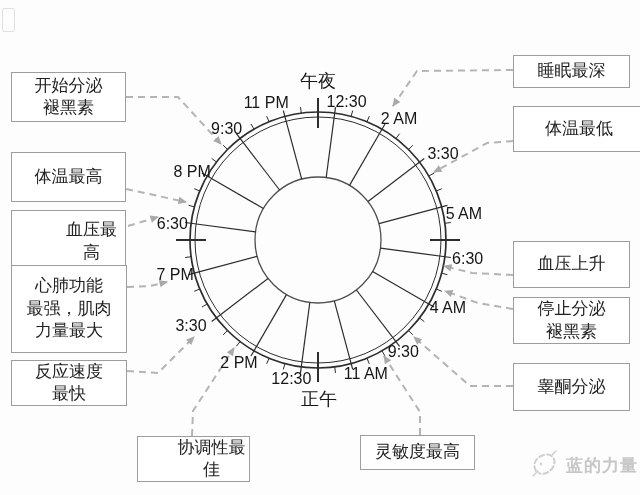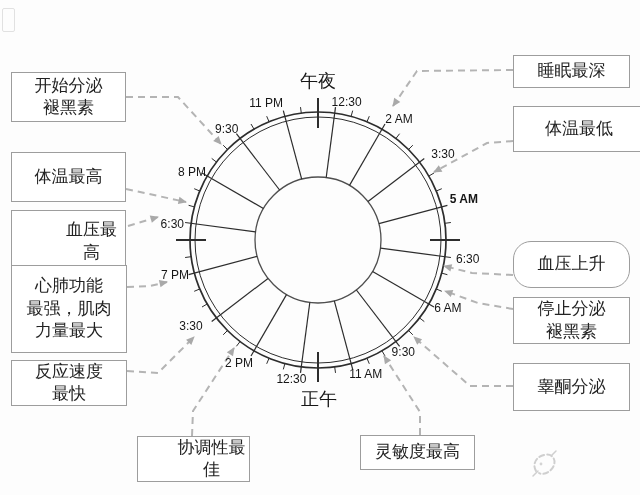--- a/index.html
+++ b/index.html
@@ -7,21 +7,21 @@
     position:relative;width:640px;height:495px;background:#fdfdfd;overflow:hidden;
     font-family:"Liberation Sans","DejaVu Sans",sans-serif;color:#1c1c1c;
   }
   .page-title{
     position:absolute;transform:translate(-50%,-50%);
     font-size:20px;font-weight:bold;letter-spacing:1px;white-space:nowrap;color:#1a1a1a;
   }
   .clock-svg{position:absolute;left:0;top:0;}
   .time-label{
     position:absolute;transform:translate(-50%,-50%);
-    font-size:12px;font-weight:500;white-space:nowrap;color:#161616;
+    font-size:16px;font-weight:500;white-space:nowrap;color:#161616;
   }
   .time-label.cjk{font-size:18px;}
   .ann-box{
     position:absolute;background:#ffffff;border:1px solid #9d9d9d;
     display:flex;align-items:center;justify-content:center;
     box-sizing:border-box;
   }
   .ann-label{
     font-size:17px;line-height:1.32;text-align:center;white-space:pre-line;color:#222222;
   }
@@ -109,23 +109,23 @@
         <polyline points="513,275 472,273 444,266" fill="none" stroke="#b4b4b4" stroke-width="2" stroke-dasharray="7 5" marker-end="url(#arrow)"></polyline>
         <polyline points="513,309 478,303 445,291" fill="none" stroke="#b4b4b4" stroke-width="2" stroke-dasharray="7 5" marker-end="url(#arrow)"></polyline>
         <polyline points="513,386 470,386 414,337" fill="none" stroke="#b4b4b4" stroke-width="2" stroke-dasharray="7 5" marker-end="url(#arrow)"></polyline>
       </svg>
     </div>
   <div id="labels-layer">
       <div class="time-label cjk" style="left: 318px; top: 81px;">午夜</div>
       <div class="time-label" style="left: 346.6px; top: 102.3px;">12:30</div>
       <div class="time-label" style="left: 399px; top: 119.1px;">2 AM</div>
       <div class="time-label" style="left: 443px; top: 153.7px;">3:30</div>
-      <div class="time-label" style="left: 463.9px; top: 199px; font-weight: bold;">5 AM</div>
+      <div class="time-label" style="left: 463.9px; top: 214px;">5 AM</div>
       <div class="time-label" style="left: 467.7px; top: 258.6px;">6:30</div>
-      <div class="time-label" style="left: 447.9px; top: 308px;">6 AM</div>
+      <div class="time-label" style="left: 447.9px; top: 308px;">4 AM</div>
       <div class="time-label" style="left: 403.3px; top: 352px;">9:30</div>
       <div class="time-label" style="left: 365.8px; top: 373.9px;">11 AM</div>
       <div class="time-label" style="left: 291.4px; top: 378.7px;">12:30</div>
       <div class="time-label cjk" style="left: 319px; top: 399px;">正午</div>
       <div class="time-label" style="left: 239px; top: 362.9px;">2 PM</div>
       <div class="time-label" style="left: 191px; top: 326.3px;">3:30</div>
       <div class="time-label" style="left: 175.1px; top: 274.8px;">7 PM</div>
       <div class="time-label" style="left: 172.3px; top: 224.4px;">6:30</div>
       <div class="time-label" style="left: 192.1px; top: 172px;">8 PM</div>
       <div class="time-label" style="left: 226.7px; top: 129px;">9:30</div>
@@ -150,21 +150,21 @@
       <div class="ann-box" style="left: 11px; top: 360px; width: 116px; height: 46px; border-color: rgb(157, 157, 157);">
         <span class="ann-label">反应速度
 最快</span>
       </div>
       <div class="ann-box" style="left: 513px; top: 55px; width: 117px; height: 33px; border-color: rgb(157, 157, 157);">
         <span class="ann-label">睡眠最深</span>
       </div>
       <div class="ann-box" style="left: 513px; top: 106px; width: 132px; height: 46px; border-color: rgb(157, 157, 157);">
         <span class="ann-label">体温最低</span>
       </div>
-      <div class="ann-box" style="left: 513px; top: 241px; width: 117px; height: 47px; border-color: rgb(157, 157, 157); border-radius: 18px;">
+      <div class="ann-box" style="left: 513px; top: 241px; width: 117px; height: 47px; border-color: rgb(157, 157, 157);">
         <span class="ann-label">血压上升</span>
       </div>
       <div class="ann-box" style="left: 513px; top: 297px; width: 117px; height: 47px; border-color: rgb(157, 157, 157);">
         <span class="ann-label">停止分泌
 褪黑素</span>
       </div>
       <div class="ann-box" style="left: 513px; top: 363px; width: 117px; height: 48px; border-color: rgb(157, 157, 157);">
         <span class="ann-label">睾酮分泌</span>
       </div>
       <div class="ann-box" style="left: 137px; top: 436px; width: 113px; height: 46px; border-color: rgb(157, 157, 157); padding-left: 36px;">
@@ -173,14 +173,15 @@
       <div class="ann-box" style="left: 360px; top: 435px; width: 115px; height: 35px; border-color: rgb(157, 157, 157);">
         <span class="ann-label">灵敏度最高</span>
       </div>
     </div>
   <div class="watermark" style="left:528px;top:449px">
     <svg width="32" height="32" viewBox="0 0 32 32">
       <path d="M8 22 C4 15 8 8 16 6 C24 4 28 10 26 16 C24 22 16 27 11 24" fill="none" stroke="#cfcfcf" stroke-width="2" stroke-dasharray="5 3" stroke-linecap="round"></path>
       <path d="M5 27 L10 22 M24 6 L28 2" fill="none" stroke="#cfcfcf" stroke-width="1.5" stroke-linecap="round"></path>
       <circle cx="13" cy="15" r="1.4" fill="#d4d4d4"></circle>
     </svg>
+    <span class="watermark-label">蓝的力量</span>
   </div>
 </div>
 
 </body></html>

